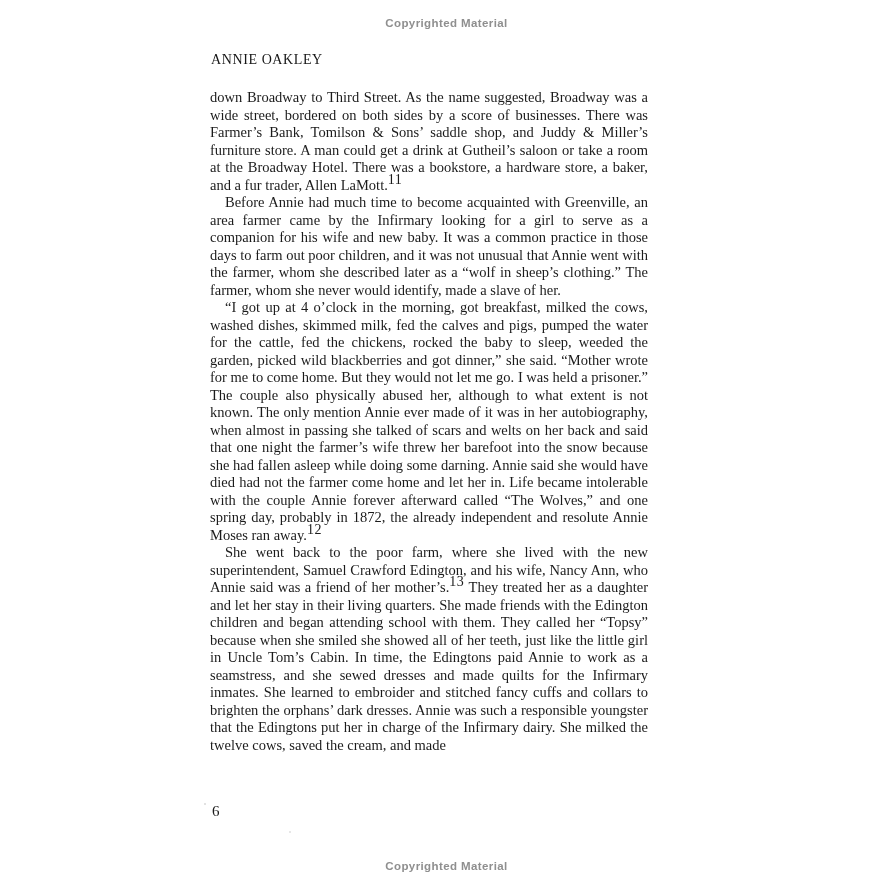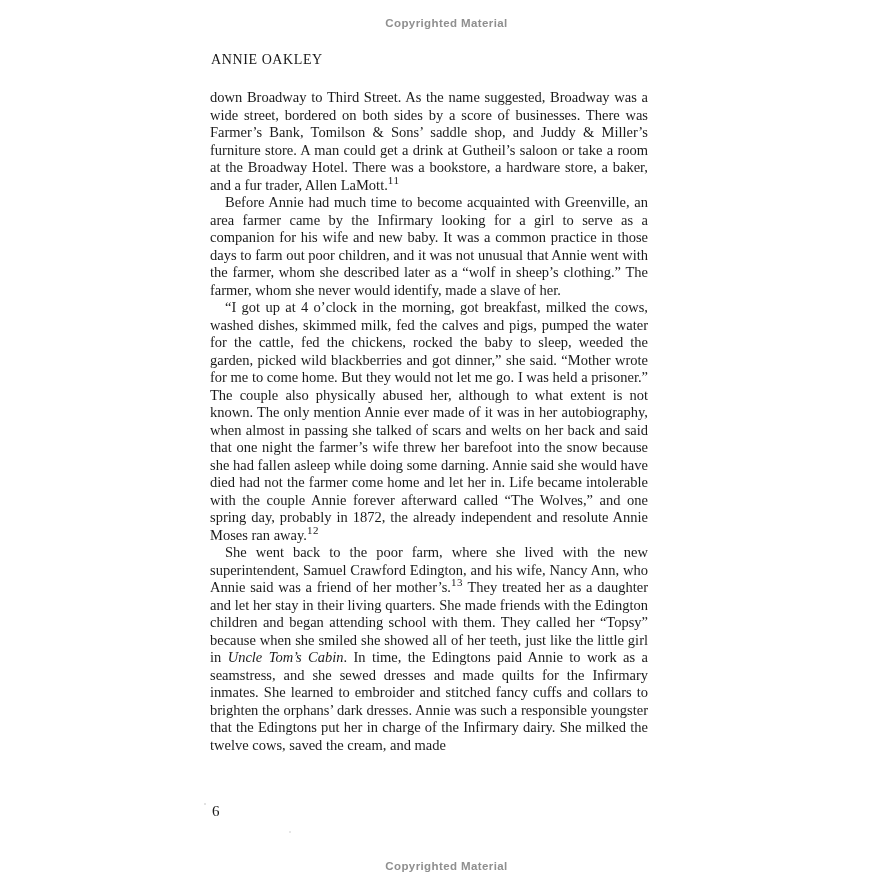--- a/index.html
+++ b/index.html
@@ -52,27 +52,26 @@
   }
   .text-block p {
     margin: 0;
     padding: 0;
     text-indent: 15px;
   }
   .text-block p.no-indent {
     text-indent: 0;
   }
   .text-block sup {
-    font-size: 11px;
+    font-size: 14px;
     line-height: 0;
     vertical-align: super;
     letter-spacing: 0.5px;
   }
   .text-block .italic {
-    font-style: italic;
   }
 
   .page-number {
     position: absolute;
     left: 212px;
     top: 803px;
     font-family: "Liberation Serif", serif;
     font-size: 15px;
     color: #1b1b1b;
   }

